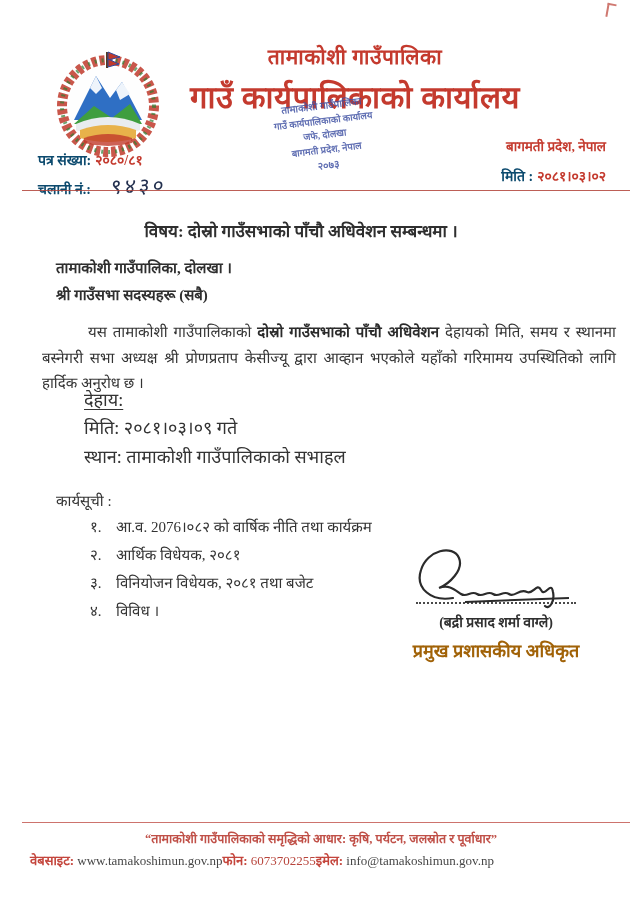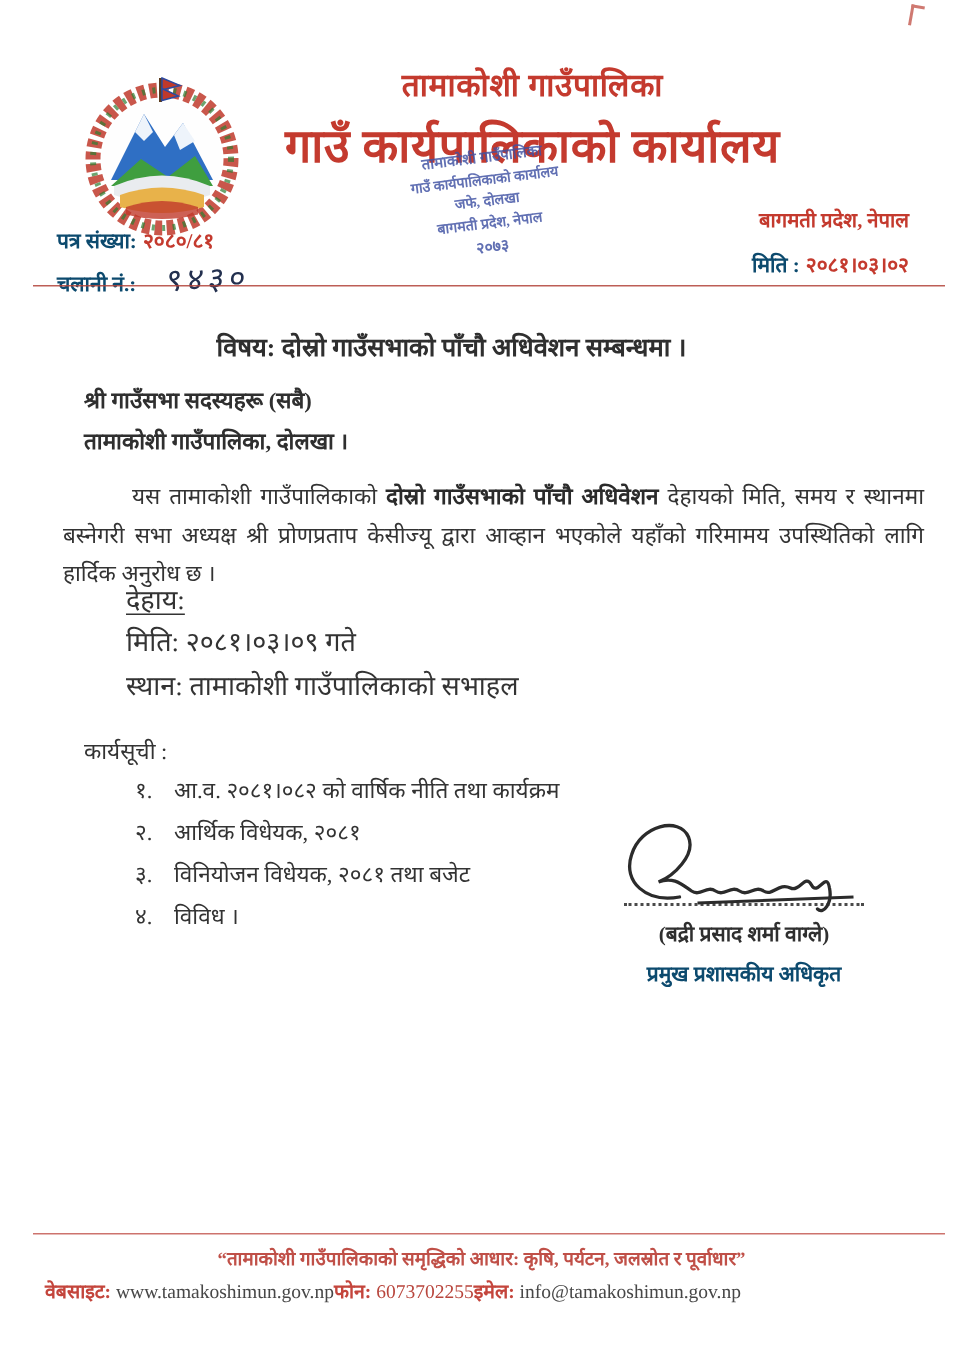--- a/index.html
+++ b/index.html
@@ -48,21 +48,21 @@
   .details .hd { text-decoration:underline; text-underline-offset:3px; }
   .agenda { position:absolute; left:56px; top:490px; font-size:15px; color:#333; }
   .agenda .hd { text-underline-offset:3px; margin-bottom:7px; display:inline-block; }
   .agenda-row { display:flex; margin:0 0 7px 34px; line-height:1.4; }
   .agenda-num { width:26px; flex:0 0 26px; }
   
   .sig-block { position:absolute; right:26px; top:540px; width:240px; text-align:center; }
   .sig-svg { display:block; margin:0 auto; }
   .sig-dots { width:160px; margin:-16px auto 0; border-bottom:2.2px dotted #4a4a4a; height:2px; }
   .sig-name { font-size:14px; font-weight:700; color:#2f2f2f; margin-top:8px; }
-  .sig-title { font-size:14px; font-weight:700; color:#0c4a6e; margin-top:7px; }
+  .sig-title { font-size:18px; font-weight:700; color:#a16207; margin-top:7px; }
   
   .footer-rule { position:absolute; left:22px; right:12px; top:822px; border-top:1.5px solid #c05048; opacity:.8; }
   .slogan { position:absolute; left:0; right:0; top:830px; text-align:center;
     font-size:12.5px; font-weight:700; color:#c05048; }
   .contacts { position:absolute; left:30px; right:16px; top:851px; display:flex;
     font-size:13px; align-items:baseline; }
   .c-label { color:#c4453c; font-weight:700; }
   .c-val { color:#474747; }
   .c-val-red { color:#b8453c; }
 </style>
@@ -115,37 +115,37 @@
   <div class="date-row">
     <span class="meta-label">मिति :</span>
     <span class="meta-value-red">२०८१।०३।०२</span>
   </div>
 
   <div class="top-rule"></div>
 
   <div class="subject">विषय: दोस्रो गाउँसभाको पाँचौ अधिवेशन सम्बन्धमा  ।</div>
 
   <div class="addressee">
+    <div>तामाकोशी गाउँपालिका, दोलखा ।</div>
     <div>श्री गाउँसभा सदस्यहरू (सबै)</div>
-    <div>तामाकोशी गाउँपालिका, दोलखा ।</div>
   </div>
 
   <div class="body-par"><span>यस तामाकोशी गाउँपालिकाको </span><b>दोस्रो गाउँसभाको पाँचौ अधिवेशन</b><span> देहायको मिति, समय र स्थानमा बस्नेगरी सभा अध्यक्ष श्री प्रोणप्रताप केसीज्यू द्वारा आव्हान भएकोले यहाँको गरिमामय उपस्थितिको लागि हार्दिक अनुरोध छ ।</span></div>
 
   <div class="details">
     <div class="hd">देहाय:</div>
     <div>मिति: २०८१।०३।०९ गते</div>
     <div>स्थान: तामाकोशी गाउँपालिकाको सभाहल</div>
   </div>
 
   <div class="agenda">
     <span class="hd">कार्यसूची :</span>
     <div class="agenda-row">
       <span class="agenda-num">१.</span>
-      <span>आ.व. २०८१।०८२ को वार्षिक नीति तथा कार्यक्रम</span>
+      <span>आ.व. 2076।०८२ को वार्षिक नीति तथा कार्यक्रम</span>
     </div>
     <div class="agenda-row">
       <span class="agenda-num">२.</span>
       <span>आर्थिक विधेयक, २०८१</span>
     </div>
     <div class="agenda-row">
       <span class="agenda-num">३.</span>
       <span>विनियोजन विधेयक, २०८१ तथा बजेट</span>
     </div>
     <div class="agenda-row">

